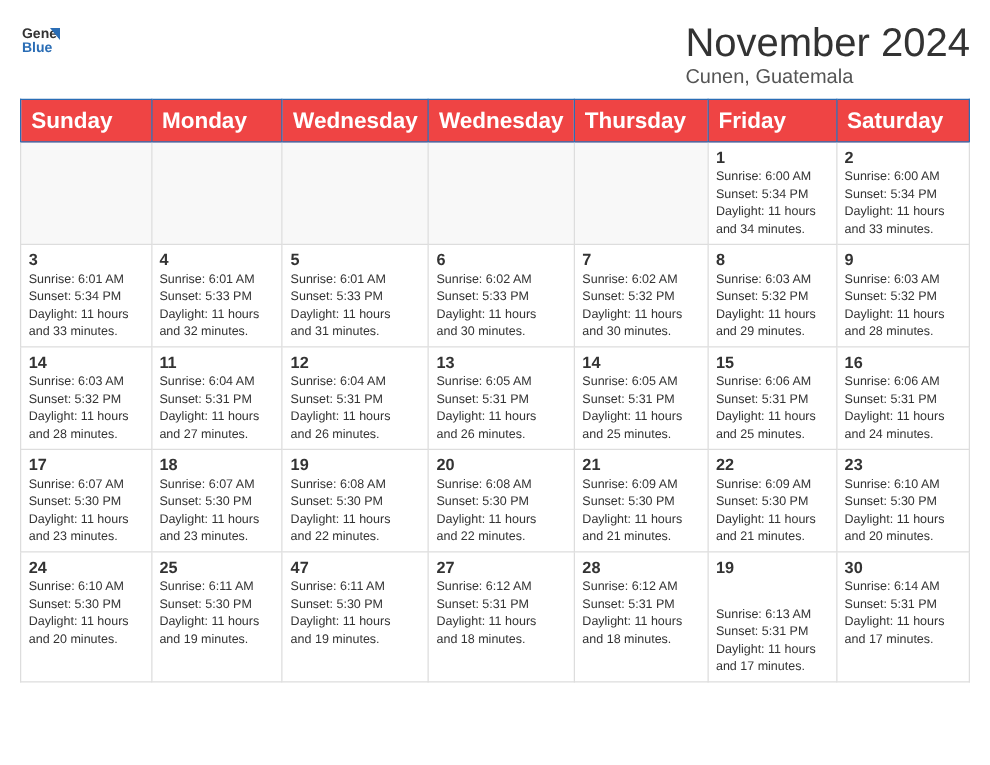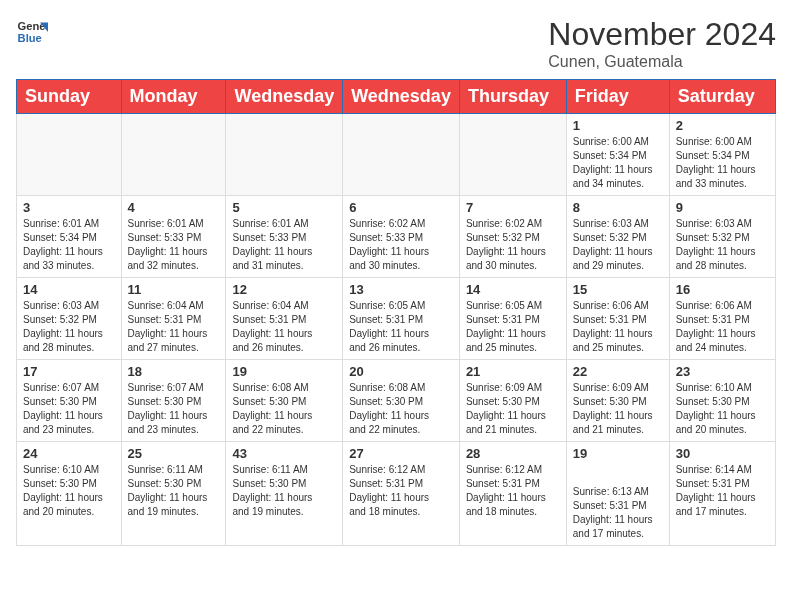--- a/index.html
+++ b/index.html
@@ -278,21 +278,21 @@
 and 20 minutes.</div>
         </td>
         <td>
           <div class="day-num">25</div>
           <div class="day-info" style="white-space: pre-line;">Sunrise: 6:11 AM
 Sunset: 5:30 PM
 Daylight: 11 hours
 and 19 minutes.</div>
         </td>
         <td>
-          <div class="day-num">43</div>
+          <div class="day-num">47</div>
           <div class="day-info" style="white-space: pre-line;">Sunrise: 6:11 AM
 Sunset: 5:30 PM
 Daylight: 11 hours
 and 19 minutes.</div>
         </td>
         <td>
           <div class="day-num">27</div>
           <div class="day-info" style="white-space: pre-line;">Sunrise: 6:12 AM
 Sunset: 5:31 PM
 Daylight: 11 hours

